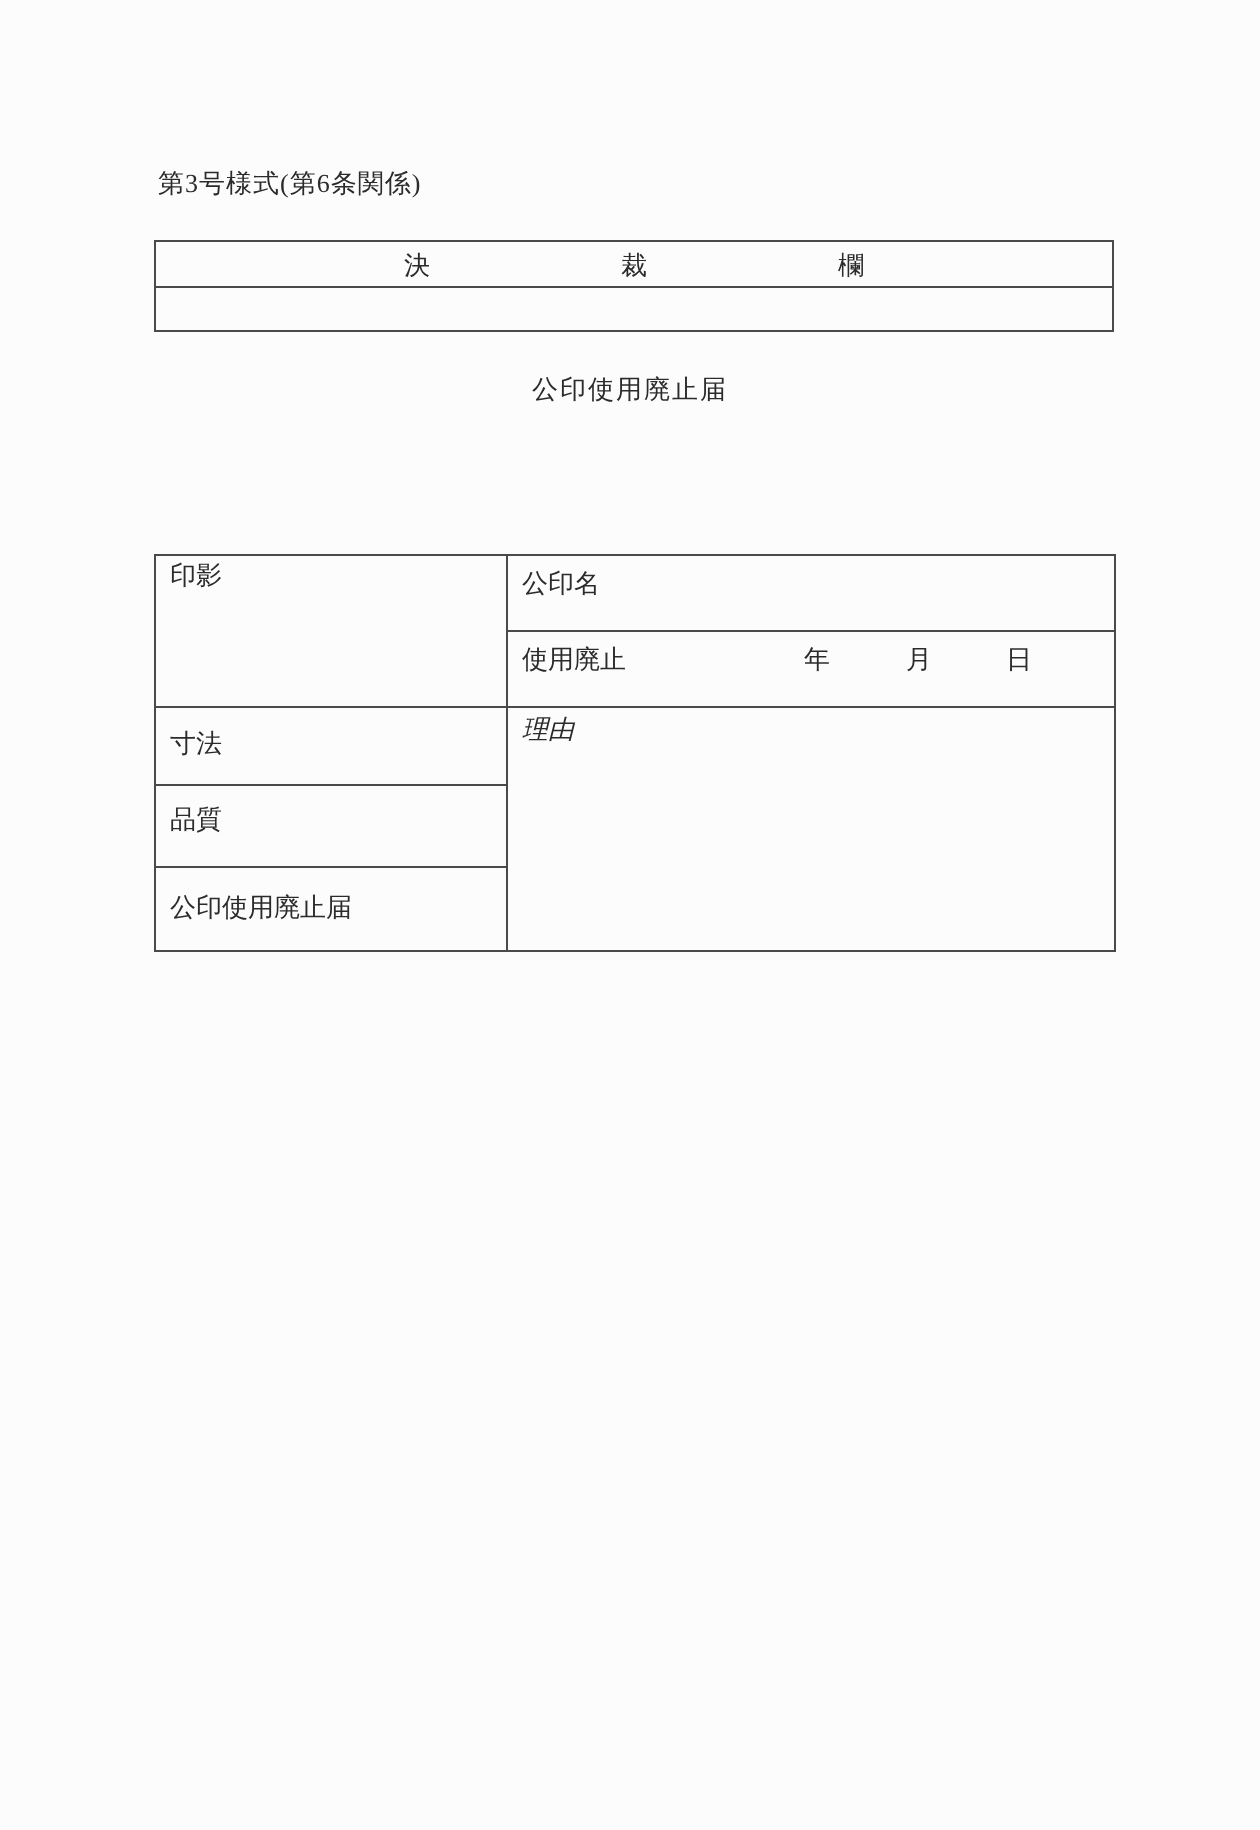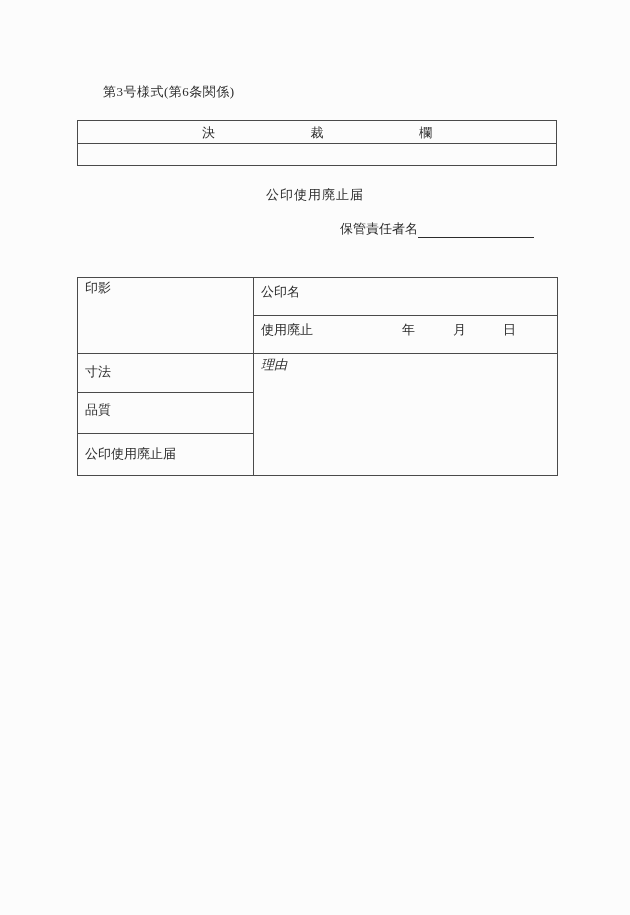--- a/index.html
+++ b/index.html
@@ -16,21 +16,20 @@
     color: #2b2b2b;
     font-size: 13px;
     line-height: 1;
     overflow: hidden;
   }
   .form-number {
     position: absolute;
     left: 79px;
     top: 85px;
     letter-spacing: 0.5px;
-    margin-left: 24px;
   }
   
   .decision-table-wrap {
     position: absolute;
     left: 77px;
     top: 120px;
   }
   table {
     border-collapse: collapse;
     table-layout: fixed;
@@ -127,24 +126,20 @@
       </tr>
       <tr>
         <td class="decision-blank-cell"></td>
       </tr>
     </tbody>
       </table>
   </div>
 
   <div class="doc-title">公印使用廃止届</div>
 
-  <div class="keeper-line">
-    <span>保管責任者名</span>
-    <span class="keeper-underline"></span>
-  </div>
 
   <div class="main-table-wrap">
     <table class="main-table">
       <colgroup>
           <col class="c-left">
           <col class="c-right">
         </colgroup>
       <tbody>
           <tr class="row-1">
         <td rowspan="2" class="cell-inei">印影</td>

